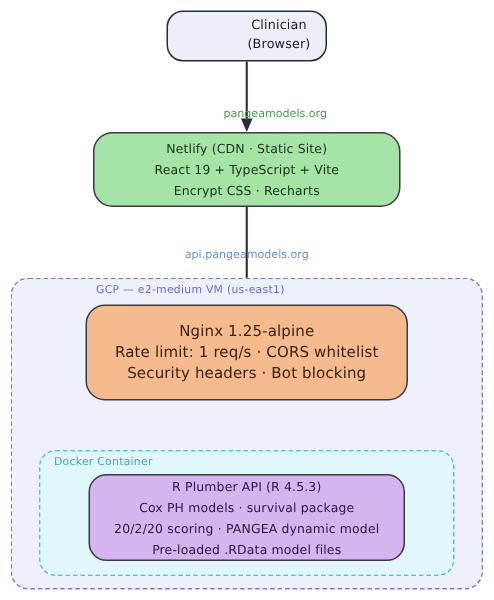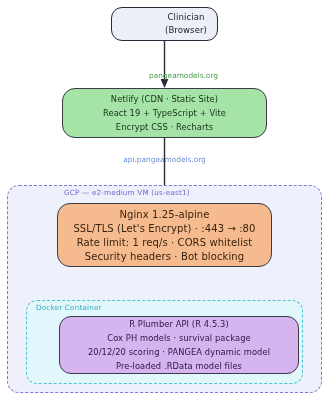--- a/index.html
+++ b/index.html
@@ -127,21 +127,21 @@
     color: #3aa9bf;
     letter-spacing: 0.2px;
     white-space: nowrap;
     text-align: center;
   }
 
   
   #api-node {
     left: 59px;
     top: 316px;
-    width: 240px;
+    width: 211px;
     height: 58px;
     background: #d6b4f0;
     border: 1.6px solid #3b3b46;
     border-radius: 12px;
     gap: 1px;
   }
   #api-node .line {
     font-size: 8.3px;
     color: #2c1640;
   }
@@ -156,21 +156,21 @@
   #edge-label-frontend {
     left: 0;
     right: 0;
     top: 71px;
     color: #4aa04f;
     padding-left: 38px;
   }
   #edge-label-api {
     left: 0;
     right: 0;
-    top: 155px;
+    top: 165px;
     color: #6a8fd8;
   }
 
   svg.connectors {
     position: absolute;
     left: 0;
     top: 0;
     width: 329px;
     height: 400px;
     pointer-events: none;
@@ -209,25 +209,24 @@
   <div class="node" id="frontend-node">
     <div class="line">Netlify (CDN · Static Site)</div>
     <div class="line">React 19 + TypeScript + Vite</div>
     <div class="line">Encrypt CSS · Recharts</div>
   </div>
 
   <div class="edge-label" id="edge-label-api">api.pangeamodels.org</div>
 
   <div class="node" id="nginx-node">
     <div class="line">Nginx 1.25-alpine</div>
-    <div class="line">SSL/TLS (Let's Encrypt) · :443 → :80</div>
     <div class="line">Rate limit: 1 req/s · CORS whitelist</div>
     <div class="line">Security headers · Bot blocking</div>
   </div>
 
   <div class="node" id="api-node">
     <div class="line">R Plumber API (R 4.5.3)</div>
     <div class="line">Cox PH models · survival package</div>
-    <div class="line">20/12/20 scoring · PANGEA dynamic model</div>
+    <div class="line">20/2/20 scoring · PANGEA dynamic model</div>
     <div class="line">Pre-loaded .RData model files</div>
   </div>
 
 </div>
 
 </body></html>

